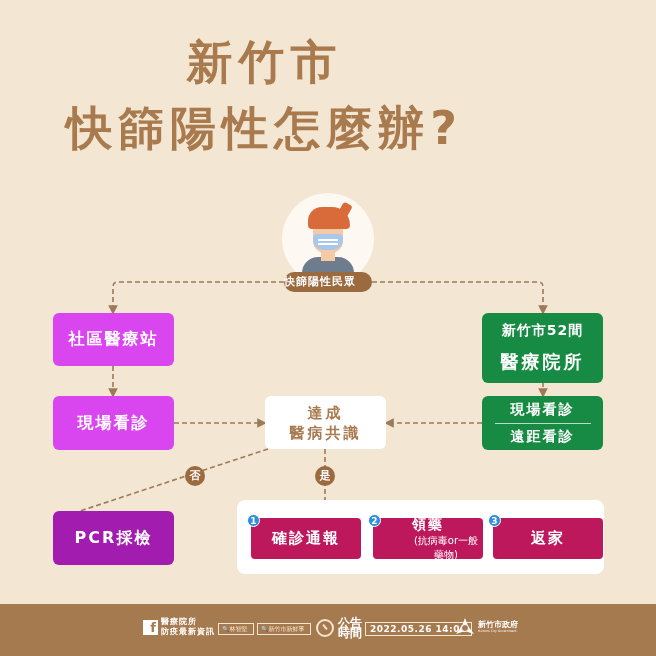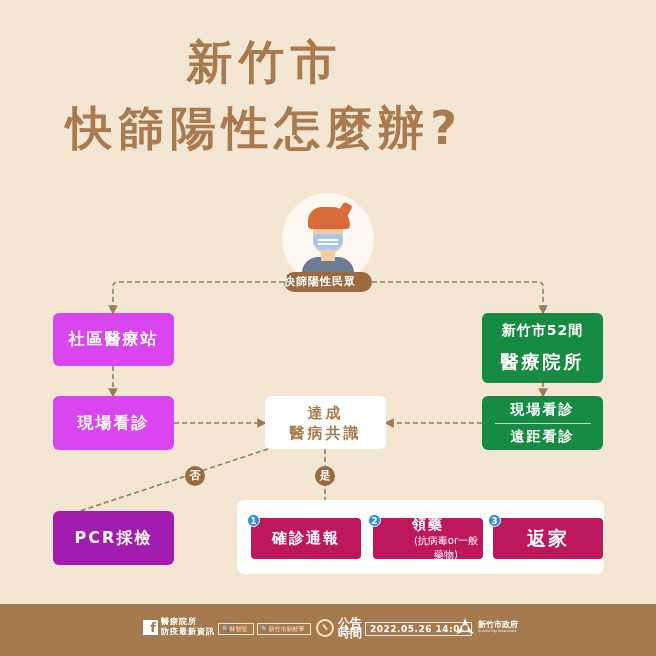--- a/index.html
+++ b/index.html
@@ -34,21 +34,21 @@
   .b-onsite-r .sep { width: 96px; height: 1px; background: rgba(255,255,255,0.7); margin: 4px 0; }
   .b-consensus { left: 265px; top: 396px; width: 121px; height: 53px; background: #fff; color: #a87a4e; font-size: 15px; letter-spacing: 3px; line-height: 20px; }
   .b-pcr { left: 53px; top: 511px; width: 121px; height: 54px; background: #a21caf; font-size: 16px; letter-spacing: 2px; }
 
   .panel { left: 237px; top: 500px; width: 367px; height: 74px; background: #fff; border-radius: 8px; }
   .step { top: 518px; width: 110px; height: 41px; background: #be185d; border-radius: 4px; }
   .s1 { left: 251px; font-size: 15px; letter-spacing: 2px; }
   .s2 { left: 373px; }
   .s2 .l1 { font-size: 14px; letter-spacing: 2px; }
   .s2 .l2 { font-size: 10px; font-weight: normal; margin-left: 36px; }
-  .s3 { left: 493px; font-size: 19px; letter-spacing: 2px; text-align: center; }
+  .s3 { left: 493px; font-size: 15px; letter-spacing: 2px; text-align: center; }
   .num { width: 13px; height: 13px; border-radius: 50%; background: #2d8fd8; color: #fff; font-size: 9px; line-height: 13px; text-align: center; font-weight: bold; border: 1px solid #fff; }
 
   .badge { width: 20px; height: 20px; border-radius: 50%; background: #9b6a3f; color: #fff; font-size: 11px; line-height: 20px; text-align: center; font-weight: bold; }
 
   svg.lines { position: absolute; left: 0; top: 0; }
 
   .footer { left: 0; top: 604px; width: 656px; height: 52px; background: #a67a4f; }
   .fb { left: 143px; top: 620px; width: 15px; height: 15px; background: #fff; color: #a67a4f; font-weight: bold; font-size: 13px; line-height: 16px; text-align: right; padding-right: 2px; }
   .fb-text { left: 161px; top: 617px; color: #fff; font-size: 8px; line-height: 10px; font-weight: bold; letter-spacing: 1px; }
   .ftag { top: 623px; height: 12px; border: 1px solid #f6e5ce; color: #f6e5ce; font-size: 6px; line-height: 10px; padding: 0 3px; white-space: nowrap; }

